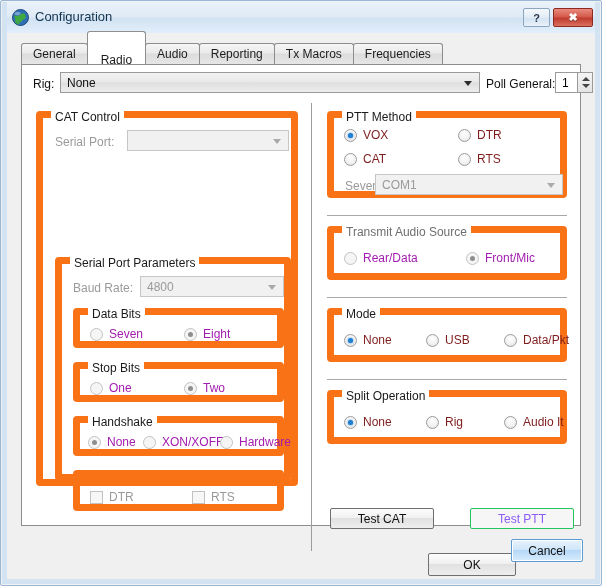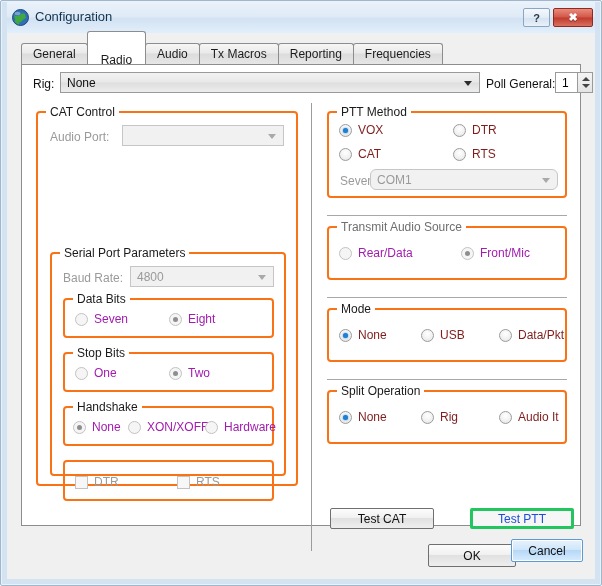--- a/index.html
+++ b/index.html
@@ -135,21 +135,21 @@
   .spin-dn{bottom:4px;border-top:4px solid #444;}
   
   #divider{
     position:absolute;left:289px;top:38px;width:1px;height:448px;
     background:#9c9c9c;
   }
   .hsep{position:absolute;height:1px;background:#a8a8a8;}
   
   .gb{
     position:absolute;box-sizing:border-box;
-    border:2px solid #f97316;border-radius:4px;
+    border:7px solid #f97316;border-radius:4px;
   }
   .gb-title{
     position:absolute;top:-8px;left:8px;
     background:#ffffff;padding:0 4px;
     font-size:12px;color:#1a1a1a;white-space:nowrap;
   }
   .gb-title.dis{color:#6f6f6f;}
   
   .lbl{position:absolute;font-size:12px;color:#111;white-space:nowrap;}
   .lbl.dis{color:#9a9a9a;}
@@ -190,23 +190,23 @@
     position:absolute;box-sizing:border-box;
     display:flex;align-items:center;justify-content:center;
     font-size:12px;border-radius:2px;
   }
   .pbtn.enabled{
     border:1px solid #6f6f6f;
     background:linear-gradient(to bottom,#fcfcfc 0%,#f1f1f1 45%,#e1e1e1 50%,#eeeeee 100%);
     color:#111;
   }
   .pbtn.disabled{
-    border:3px solid #22c55e;
+    border:1px solid #22c55e;
     background:#f6f6f6;
-    color:#1d4ed8;
+    color:#8b5cf6;
   }
   .pbtn.focused{
     border:1px solid #5a9bd4;
     background:linear-gradient(to bottom,#e8f3fd 0%,#cfe6fa 45%,#b6d8f7 50%,#d8ecfd 100%);
     color:#111;
     box-shadow:inset 0 0 0 1px #ffffff;
   }
   
   #bottombar{position:absolute;left:0;top:496px;width:588px;height:50px;}
 </style>
@@ -233,22 +233,22 @@
   </div>
 
   <div id="frame-inner"></div>
 
   <div id="client">
 
     <div id="tabstrip">
       <div class="tab"><span>General</span></div>
       <div class="tab active"><span>Radio</span></div>
       <div class="tab"><span>Audio</span></div>
+      <div class="tab"><span>Reporting</span></div>
       <div class="tab"><span>Tx Macros</span></div>
-      <div class="tab"><span>Reporting</span></div>
       <div class="tab"><span>Frequencies</span></div>
     </div>
 
     <div id="tabpage">
 
       <div class="lbl" id="rig-label">Rig:</div>
       <div id="rig-combo">
         <span id="rig-combo-text">None</span>
         <span class="combo-arrow"></span>
       </div>
@@ -258,21 +258,21 @@
       </div>
       <div id="poll-spin">
         <span class="spin-up"></span>
         <span class="spin-dn"></span>
       </div>
 
       <div id="divider"></div>
 
       <div class="gb" style="left:14px;top:46px;width:262px;height:375px;">
         <span class="gb-title">CAT Control</span>
-        <div class="lbl dis" style="left:12px;top:17px;">Audio Port:</div>
+        <div class="lbl dis" style="left:12px;top:17px;">Serial Port:</div>
         <div class="dcombo" style="left:84px;top:12px;width:162px;">
           <span class="dt"></span>
           <span class="combo-arrow dis"></span>
         </div>
 
         <div class="gb" style="left:12px;top:139px;width:236px;height:224px;">
           <span class="gb-title">Serial Port Parameters</span>
           <div class="lbl dis" style="left:11px;top:17px;">Baud Rate:</div>
           <div class="dcombo" style="left:78px;top:12px;width:144px;">
             <span class="dt">4800</span>
@@ -344,21 +344,21 @@
         </div>
         <div class="radio" style="left:10px;top:34px;">
           <span class="dot"></span>
           <span class="rl">CAT</span>
         </div>
         <div class="radio" style="left:124px;top:34px;">
           <span class="dot"></span>
           <span class="rl">RTS</span>
         </div>
         <div class="lbl dis" style="left:11px;top:61px;">Seven:</div>
-        <div class="dcombo" style="left:41px;top:56px;width:188px;border-radius:6px;">
+        <div class="dcombo" style="left:41px;top:56px;width:188px;">
           <span class="dt">COM1</span>
           <span class="combo-arrow dis"></span>
         </div>
       </div>
 
       <div class="hsep" style="left:305px;top:150px;width:240px;"></div>
 
       <div class="gb" style="left:305px;top:161px;width:240px;height:54px;">
         <span class="gb-title dis">Transmit Audio Source</span>
         <div class="radio dis" style="left:10px;top:18px;">
@@ -409,21 +409,21 @@
 
       <div class="pbtn enabled" style="left:308px;top:443px;width:104px;height:21px;">
         <span>Test CAT</span>
       </div>
       <div class="pbtn disabled" style="left:448px;top:443px;width:104px;height:21px;">
         <span>Test PTT</span>
       </div>
     </div>
 
     <div id="bottombar">
-      <div class="pbtn enabled" style="left:421px;top:15px;width:88px;height:23px;">
+      <div class="pbtn enabled" style="left:421px;top:24px;width:88px;height:23px;">
         <span>OK</span>
       </div>
       <div class="pbtn focused" style="left:504px;top:10px;width:72px;height:23px;">
         <span>Cancel</span>
       </div>
     </div>
 
   </div>
 </div>
 

